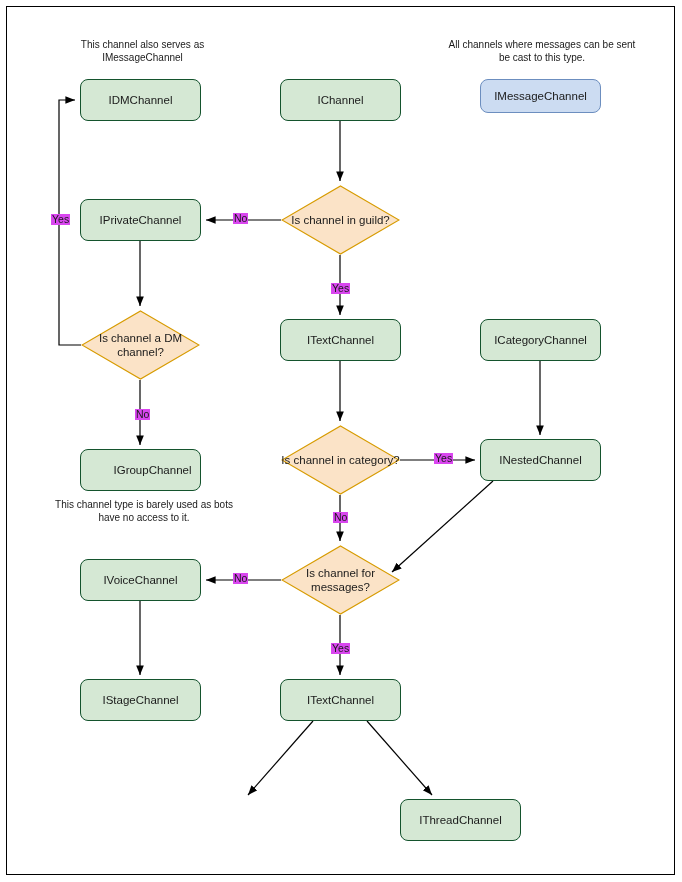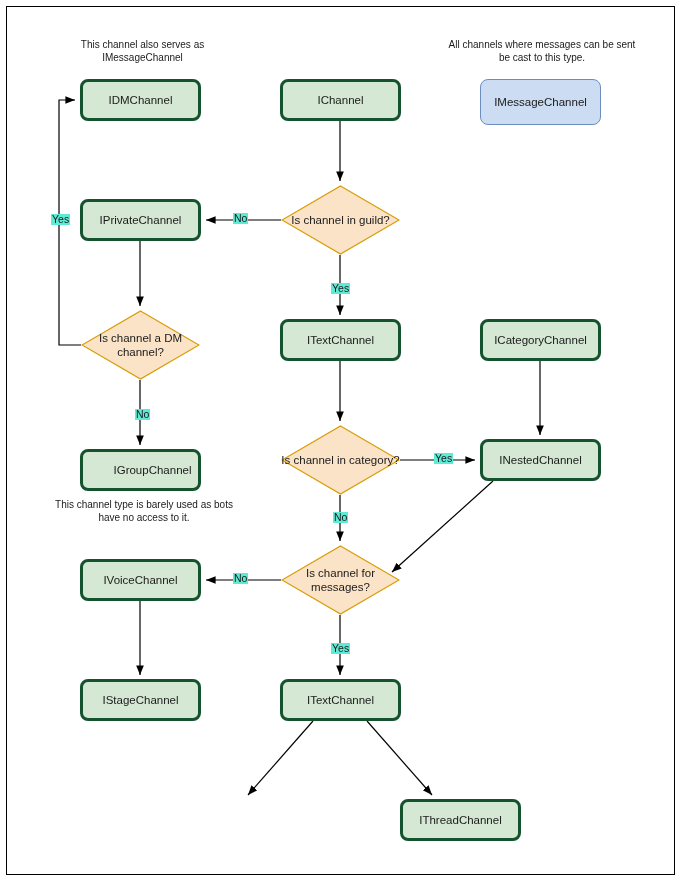--- a/index.html
+++ b/index.html
@@ -39,21 +39,21 @@
     display: flex;
     align-items: center;
     justify-content: center;
     text-align: center;
     font-size: 11.5px;
     color: #1a1a1a;
     line-height: 1.25;
   }
   .node.green {
     background: #d5e8d4;
-    border: 3px solid #14532d;
+    border: 1px solid #14532d;
     border-radius: 8px;
     justify-content: center;
   }
   .node.blue {
     background: #ccdcf2;
     border: 1px solid #6c8ebf;
     border-radius: 8px;
   }
   .diamond {
     position: absolute;
@@ -82,21 +82,21 @@
     position: absolute;
     text-align: center;
     font-size: 10px;
     color: #1a1a1a;
     line-height: 1.3;
   }
   .edge-label {
     position: absolute;
     font-size: 10.5px;
     color: #1a1a1a;
-    background: #5eead4;
+    background: #d946ef;
     padding: 0 1px;
     line-height: 1;
   }
 </style>
 </head>
 <body>
 
 <div id="canvas">
   <div class="frame"></div>
 
@@ -141,21 +141,21 @@
       <path d="M367,721 L432,795"></path>
     </g>
   </svg>
 
   <div class="node green" style="left:80px; top:79px; width:121px; height:42px;">
     <span>IDMChannel</span>
   </div>
   <div class="node green" style="left:280px; top:79px; width:121px; height:42px;">
     <span>IChannel</span>
   </div>
-  <div class="node blue" style="left:480px; top:79px; width:121px; height:46px;">
+  <div class="node blue" style="left:480px; top:79px; width:121px; height:34px;">
     <span>IMessageChannel</span>
   </div>
   <div class="node green" style="left:80px; top:199px; width:121px; height:42px;">
     <span>IPrivateChannel</span>
   </div>
   <div class="node green" style="left:280px; top:319px; width:121px; height:42px;">
     <span>ITextChannel</span>
   </div>
   <div class="node green" style="left:480px; top:319px; width:121px; height:42px;">
     <span>ICategoryChannel</span>

